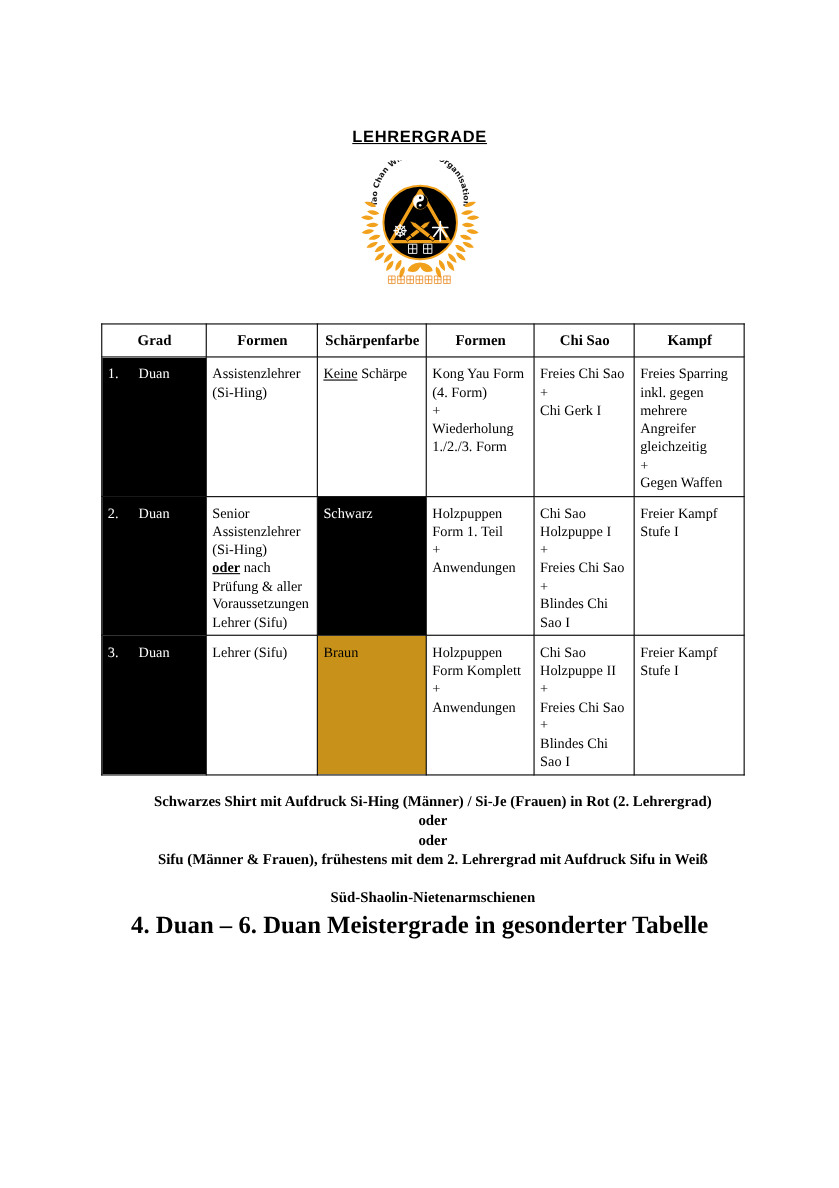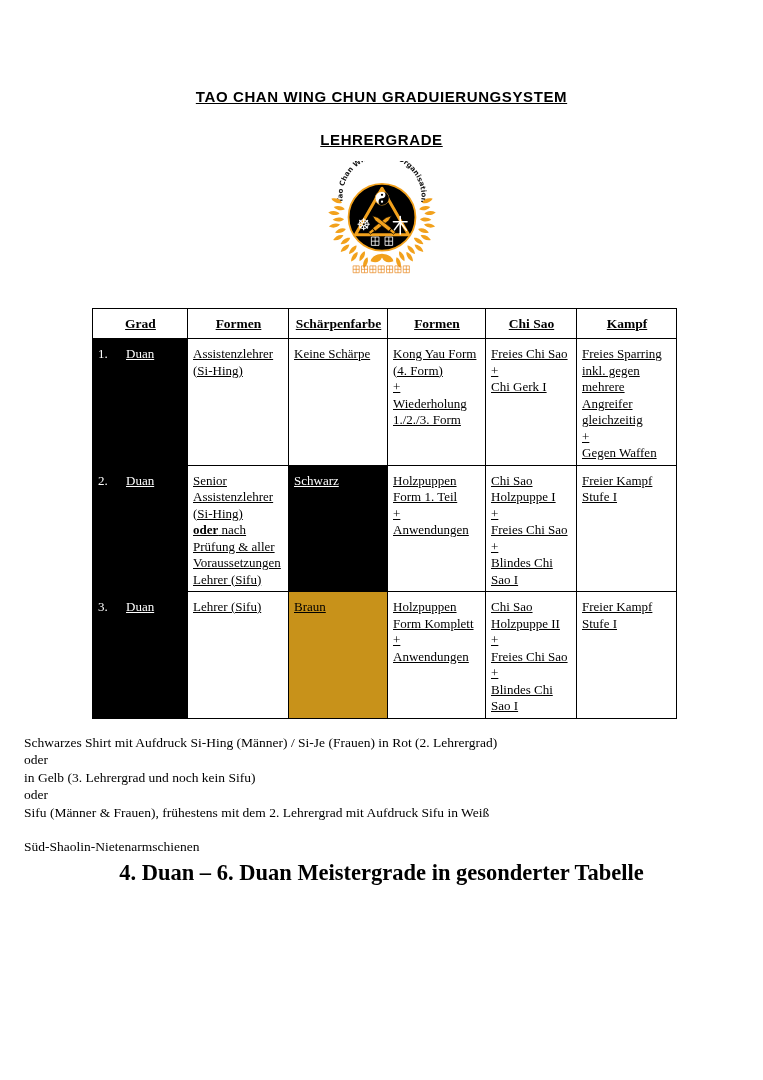--- a/index.html
+++ b/index.html
@@ -35,56 +35,54 @@
     font-size:13px; line-height:16.5px;
   }
   table.grades td, table.grades th {
     border:1.5px solid #000;
     vertical-align:top;
     padding:7px 4px 3px 5px;
     text-align:left;
     white-space:pre-line;
     font-weight:normal;
     overflow:hidden;
-    text-decoration:underline;
   }
   table.grades th {
     text-align:center; font-weight:bold;
     height:30px; font-size:13.5px;
     white-space:normal;
   }
   tr.data-row { height:104px; }
   td.cell-grad {
     background:#000; color:#fff; font-weight:bold;
     padding-left:13px;
   }
   td.cell-grad .gnum { display:inline-block; width:28px; }
   td.cell-sash-black { background:#000000; color:#fff; }
   td.cell-sash-braun { background:#C8921A; color:#000; }
   .u  { text-decoration:underline; }
   .bu { text-decoration:underline; font-weight:bold; }
 
   .notes {
-    margin-top:15px; text-align:left;
-    font-weight:normal; font-size:13.5px; line-height:17.5px;margin-left:24px;
+    margin-top:15px; text-align:center;
+    font-weight:bold; font-size:13.5px; line-height:17.5px;margin-left:24px;
   }
   .notes .note-line { display:block; }
   .notes .gap-before { margin-top:17px; }
   .footer-heading {
     margin-top:4px; text-align:center;
     font-weight:bold; font-size:22.5px; line-height:26px;
   }
 </style>
 </head>
 <body>
 
 <div class="page">
 
   <div class="titles">
-    <div class="doc-title">TAO CHAN WING CHUN GRADUIERUNGSYSTEM</div>
     <div class="doc-subtitle">LEHRERGRADE</div>
   </div>
 
   <div class="logo-wrap">
     <svg width="122" height="114" viewBox="0 0 160 150">
       <defs>
         <path id="arcP" d="M 29.8,60.5 A 52,52 0 1 1 130.2,60.5" fill="none"></path>
         <path id="leaf" d="M0,0 C3.5,-4 3.5,-10 0,-15 C-3.5,-10 -3.5,-4 0,0 Z" fill="#F2A11C"></path>
       </defs>
 
@@ -255,21 +253,20 @@
 Sao I</td>
       <td>Freier Kampf
 Stufe I</td>
     </tr>
   </tbody>
     </table>
 
   <div class="notes">
     <span class="note-line">Schwarzes Shirt mit Aufdruck Si-Hing (Männer) / Si-Je (Frauen) in Rot (2. Lehrergrad)</span>
     <span class="note-line">oder</span>
-    <span class="note-line">in Gelb (3. Lehrergrad und noch kein Sifu)</span>
     <span class="note-line">oder</span>
     <span class="note-line">Sifu (Männer &amp; Frauen), frühestens mit dem 2. Lehrergrad mit Aufdruck Sifu in Weiß</span>
     <span class="note-line gap-before">Süd-Shaolin-Nietenarmschienen</span>
   </div>
 
   <div class="footer-heading">4. Duan – 6. Duan Meistergrade in gesonderter Tabelle</div>
 
 </div>
 
 </body></html>

